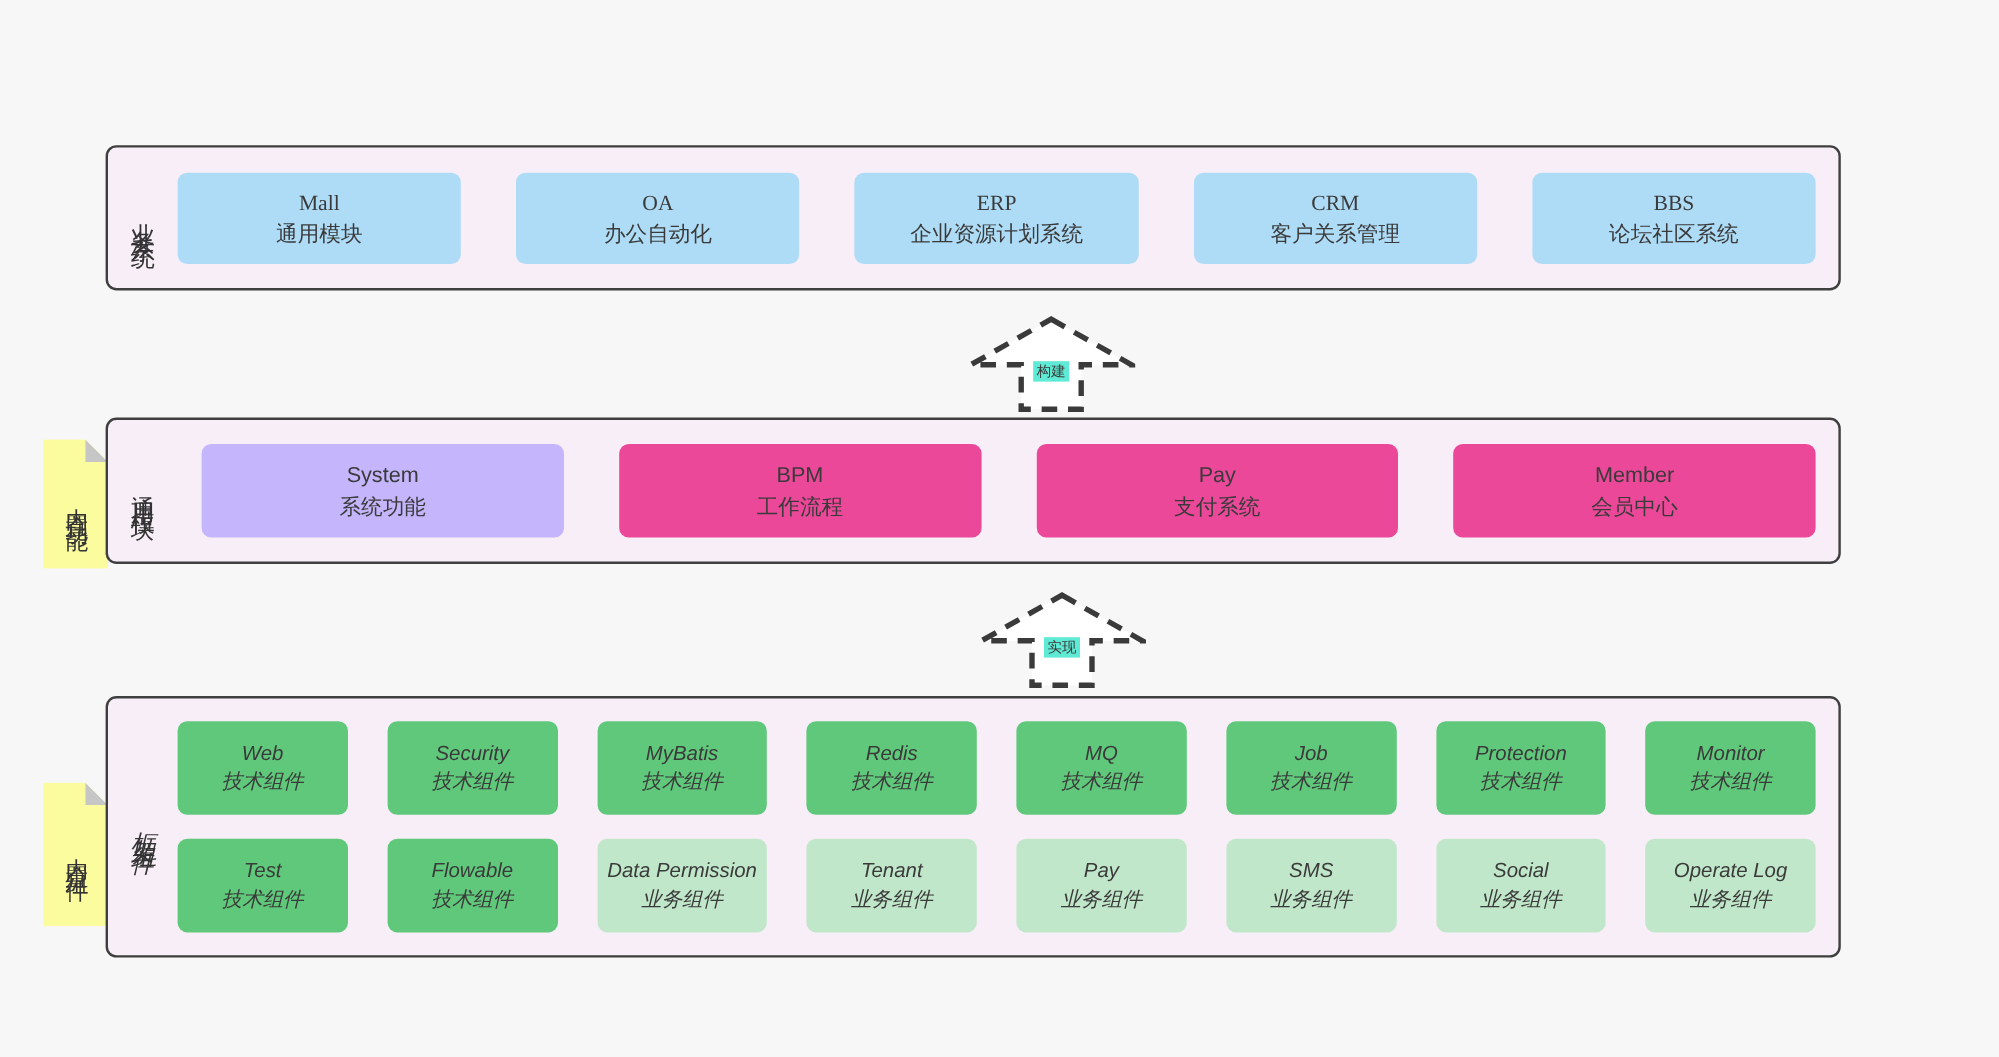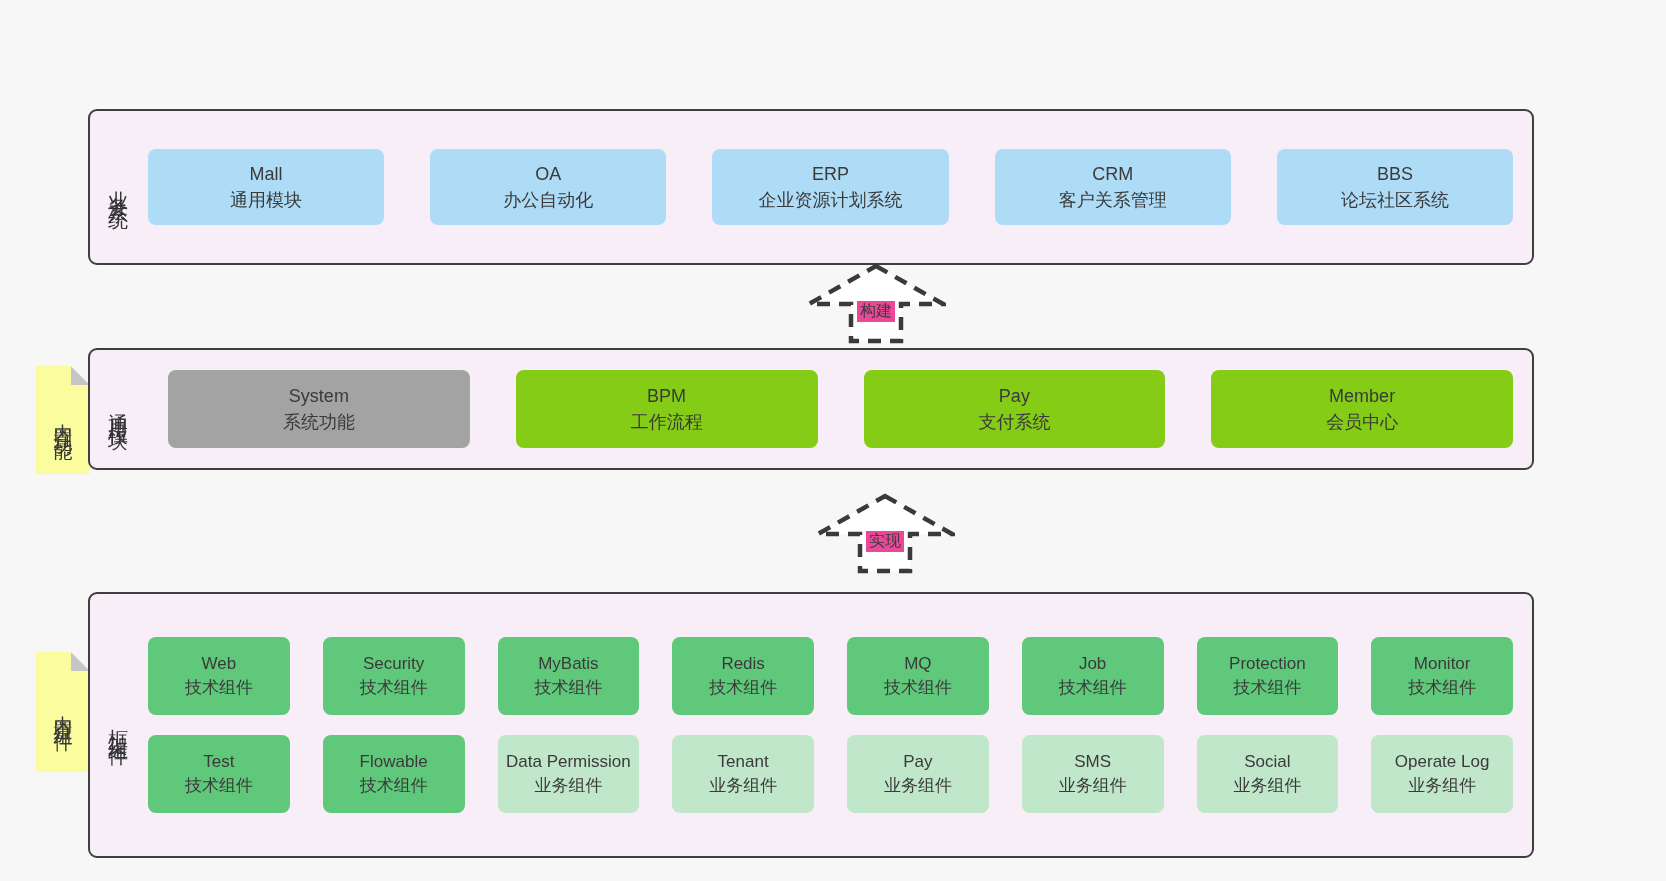--- a/index.html
+++ b/index.html
@@ -59,35 +59,35 @@
     justify-content:center;
     text-align:center;
     font-size:18px;
     line-height:26px;
     padding:4px 6px;
   }
   .box-sm { font-size:17px; line-height:24px; }
   .h74 { height:76px; }
   .h78 { height:78px; }
   .blue       { background:#aedcf7; }
-  .red        { background:#a3a3a3;margin-left:20px; }
-  .pink       { background:#84cc16; }
+  .red        { background:#c4b5fd;margin-left:20px; }
+  .pink       { background:#ec4899; }
   .green      { background:#60c87b; }
   .lightgreen { background:#c1e7ca; }
 
   
   .arrow { position:absolute; width:140px; height:82px; z-index:2; }
   .arrow svg { display:block; }
   .arrow-label {
     position:absolute;
     left:50%; top:39px;
     transform:translateX(-50%);
-    background:#ec4899;
+    background:#5eead4;
     padding:0 3px;
-    font-size:16px;
+    font-size:12px;
     color:#3a3a3a;
     white-space:nowrap;
   }
 
   
   .sticky {
     position:absolute;
     left:36px;
     width:54px;
     background:#fbfc9e;
@@ -105,21 +105,21 @@
     background:#c6c6c6;
     clip-path:polygon(0 0, 100% 100%, 0 100%);
   }
   .sticky .v-text { font-size:19px; letter-spacing:6px; }
 </style>
 </head>
 <body>
 
 <div class="stage">
 
-  <section class="layer" style="top:109px; height:156px;">
+  <section class="layer" style="top:121px; height:121px;font-family:Liberation Serif, serif;">
     <div class="layer-label-strip">
       <div class="v-text">业务系统</div>
     </div>
     <div class="layer-content">
       <div class="box-row">
         <div class="box blue h74">
           <div>Mall</div>
           <div>通用模块</div>
         </div>
         <div class="box blue h74">
@@ -183,21 +183,21 @@
     <svg width="140" height="82" viewBox="0 0 140 82">
       <path d="M70 4 L137 42 L95 42 L95 79 L45 79 L45 42 L3 42 Z" fill="#ffffff" stroke="#3a3a3a" stroke-width="4.5" stroke-dasharray="13 9"></path>
     </svg>
     <span class="arrow-label">实现</span>
   </div>
 
   <div class="sticky" style="top:652px; height:120px;">
     <span class="v-text">内置组件</span>
   </div>
 
-  <section class="layer" style="top:592px; height:266px;">
+  <section class="layer" style="top:580px; height:218px;font-style:italic;">
     <div class="layer-label-strip">
       <div class="v-text">框架组件</div>
     </div>
     <div class="layer-content">
       <div class="box-row box-row-8">
         <div class="box box-sm green h78">
           <div>Web</div>
           <div>技术组件</div>
         </div>
         <div class="box box-sm green h78">

